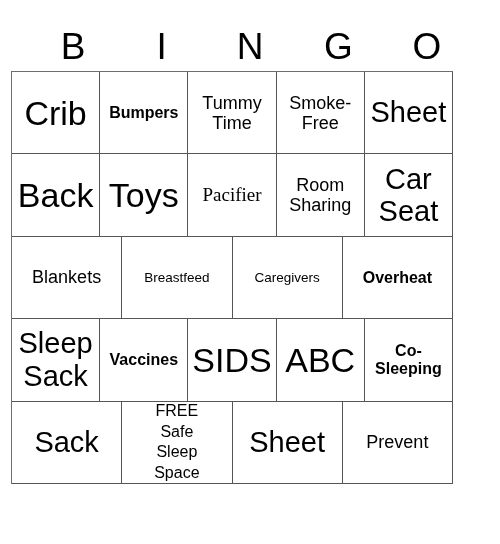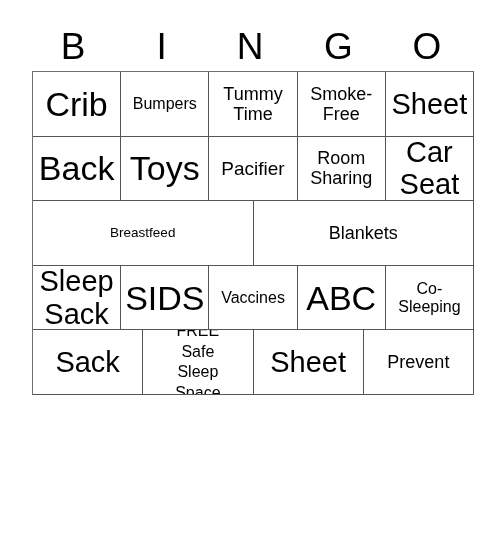--- a/index.html
+++ b/index.html
@@ -41,24 +41,24 @@
     font-size: 37px;
     line-height: 1;
     font-weight: 400;
     letter-spacing: 0px;
     color: #000;
   }
 
   
   .bingo-grid {
     position: absolute;
-    left: 32px;
+    left: 11px;
     top: 71px;
     width: 442px;
-    height: 324px;
+    height: 413px;
     box-sizing: border-box;
     border-top: 1px solid #6e6e6e;
     border-left: 1px solid #6e6e6e;
     display: flex;
     flex-direction: column;
   }
   .bingo-row {
     flex: 1 1 0;
     display: flex;
     flex-direction: row;
@@ -84,22 +84,22 @@
     line-height: 1.12;
     white-space: pre-line;
     word-break: normal;
     color: #000;
   }
 
   
   .fs-xl  { font-size: 34px; }
   .fs-lg  { font-size: 29px; text-align: center; }
   .fs-md  { font-size: 18px; }
-  .fs-sm  { font-size: 19px; }
-  .fs-xs  { font-size: 16px; }
+  .fs-sm  { font-size: 19px; font-family: Liberation Serif, serif; }
+  .fs-xs  { font-size: 16px; font-weight: bold; }
   .fs-xxs { font-size: 13.5px; }
   .fs-free{ font-size: 16px; line-height: 1.28; }
 </style>
 </head>
 <body>
 
 <div id="card-root">
 
   <div class="bingo-header">
     <div class="bingo-letter">B</div>
@@ -146,37 +146,43 @@
 Sharing</span>
         </div>
       <div class="bingo-cell">
           <span class="cell-text fs-lg">Car
 Seat</span>
         </div>
     </div>
 
     <div class="bingo-row">
       <div class="bingo-cell">
+          <span class="cell-text fs-md">Blankets</span>
+        </div>
+      <div class="bingo-cell">
           <span class="cell-text fs-xxs">Breastfeed</span>
         </div>
       <div class="bingo-cell">
-          <span class="cell-text fs-md">Blankets</span>
+          <span class="cell-text fs-xxs">Caregivers</span>
+        </div>
+      <div class="bingo-cell">
+          <span class="cell-text fs-xs">Overheat</span>
         </div>
     </div>
 
     <div class="bingo-row">
       <div class="bingo-cell">
           <span class="cell-text fs-lg">Sleep
 Sack</span>
         </div>
       <div class="bingo-cell">
+          <span class="cell-text fs-xs">Vaccines</span>
+        </div>
+      <div class="bingo-cell">
           <span class="cell-text fs-xl">SIDS</span>
-        </div>
-      <div class="bingo-cell">
-          <span class="cell-text fs-xs">Vaccines</span>
         </div>
       <div class="bingo-cell">
           <span class="cell-text fs-xl">ABC</span>
         </div>
       <div class="bingo-cell">
           <span class="cell-text fs-xs">Co-
 Sleeping</span>
         </div>
     </div>
 

